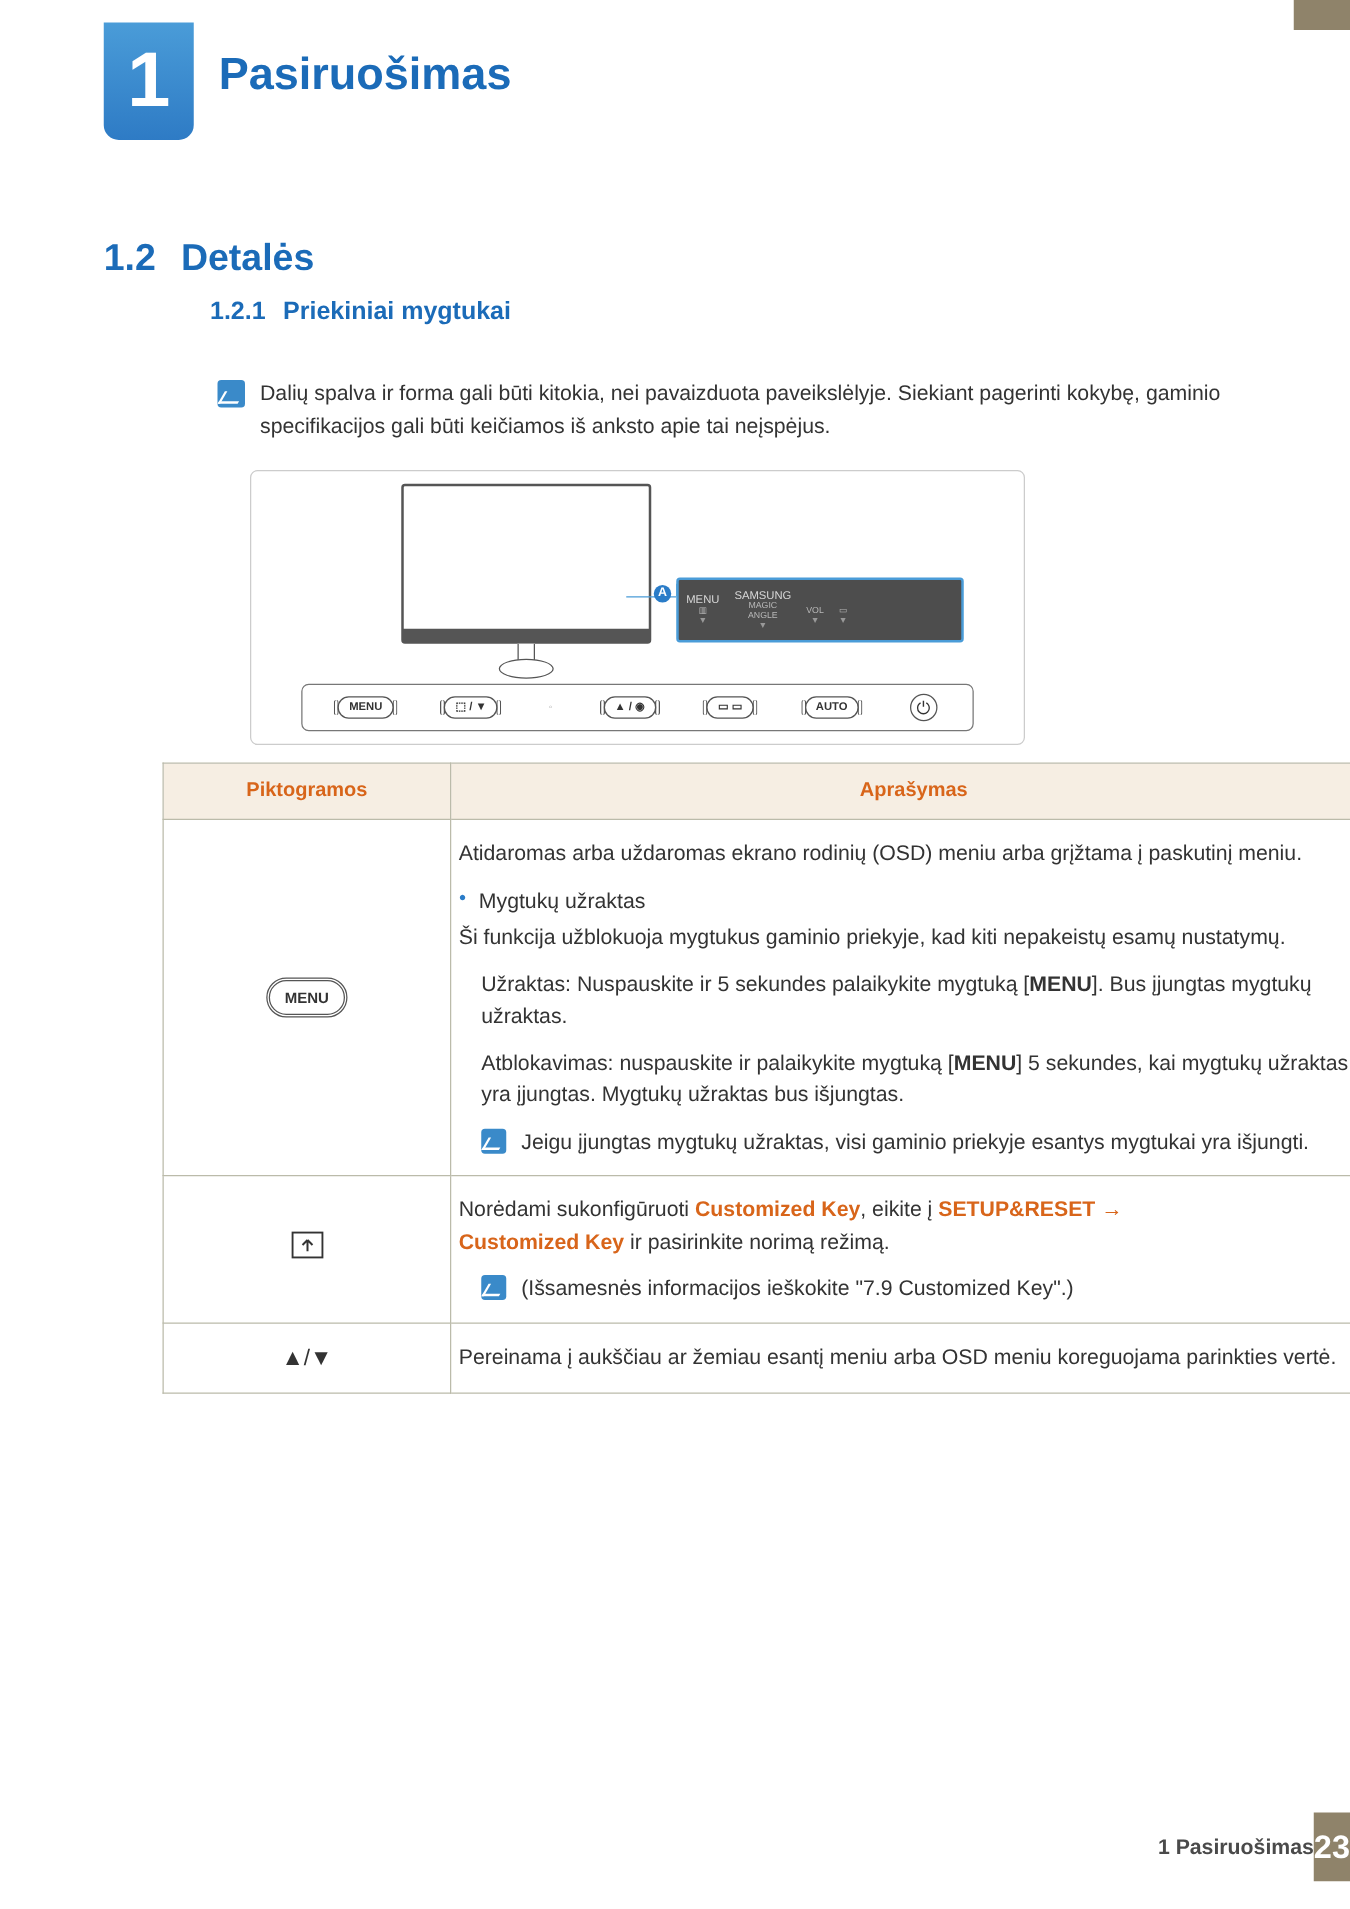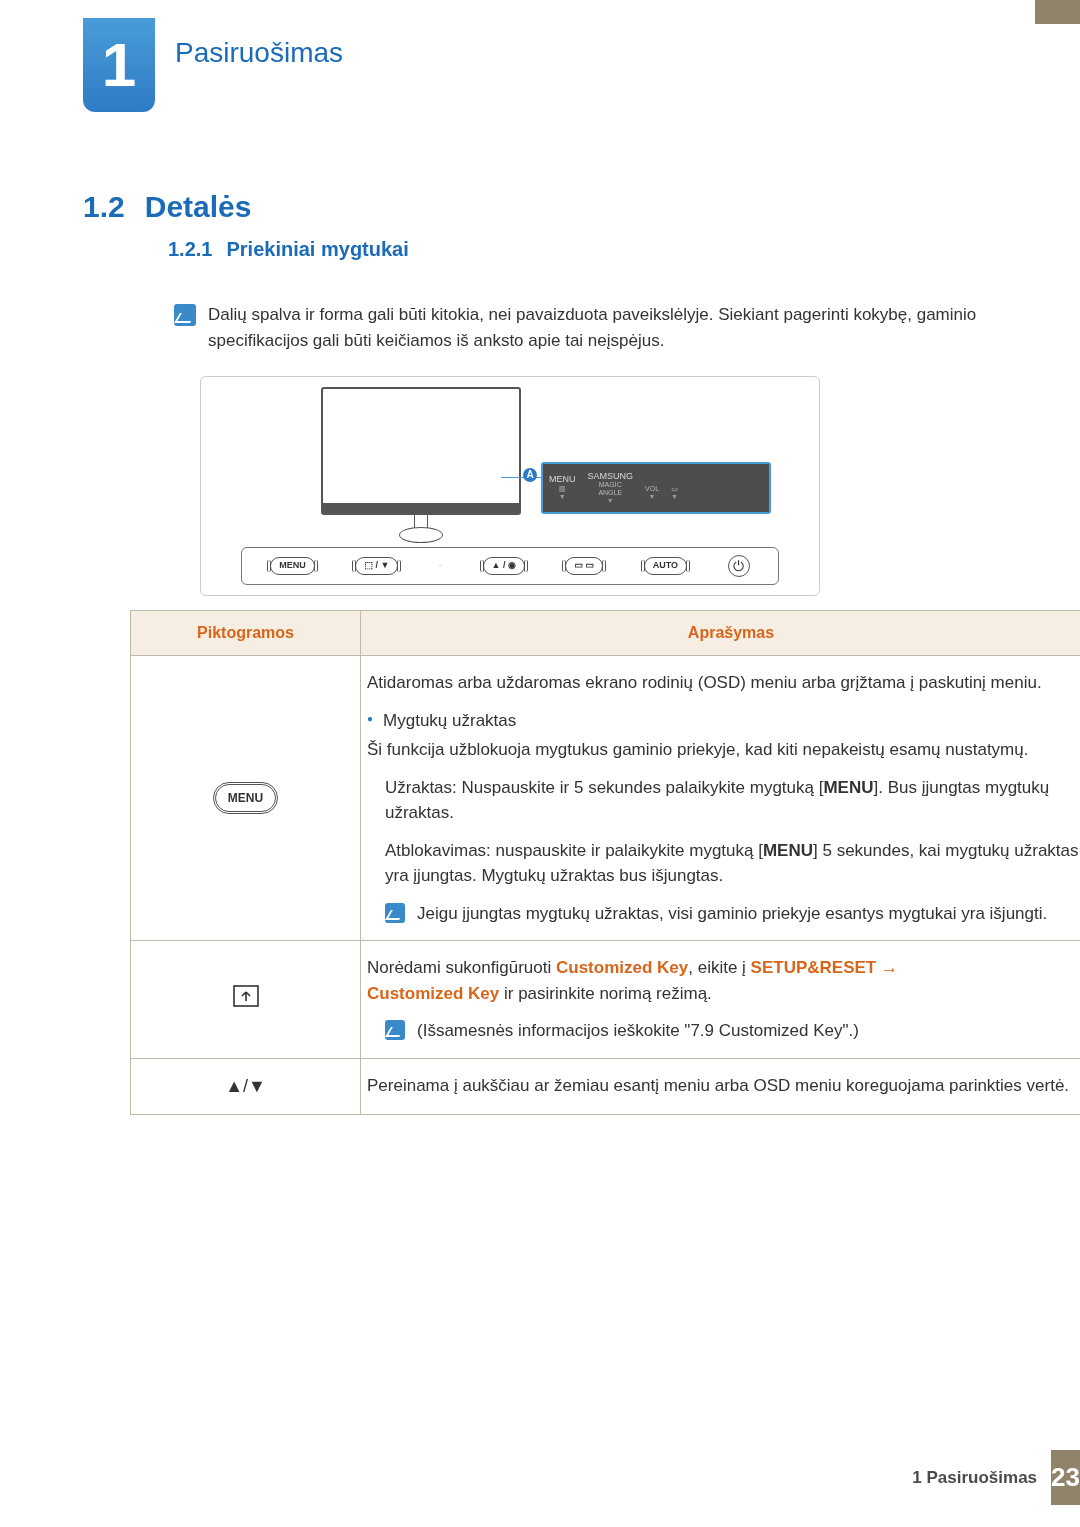--- a/index.html
+++ b/index.html
@@ -32,22 +32,22 @@
     color: #fff;
     font-size: 62px;
     font-weight: bold;
     text-align: center;
     line-height: 94px;
   }
   .chapter-title {
     position: absolute;
     top: 32px;
     left: 175px;
-    font-size: 28px;
-    font-weight: normal;
+    font-size: 36px;
+    font-weight: bold;
     color: #1b6bb8;
   }
   .section-row {
     position: absolute;
     top: 184px;
     left: 83px;
     display: flex;
     align-items: flex-end;
     gap: 20px;
   }
@@ -277,21 +277,20 @@
   .icon-up-box { font-size: 24px; display:inline-flex; align-items:center; justify-content:center; }
   .icon-up-box svg { width:26px; height:22px; }
   .ud-tri { font-size: 18px; }
 
   .footer {
     position: absolute;
     bottom: 22px;
     right: 0;
     display: flex;
     align-items: center;
-    gap: 14px;
   }
   .footer-text { font-size: 17px; font-weight: bold; color: #4a4a4a; }
   .footer-page {
     background: #8f836a;
     color: #fff;
     font-size: 26px;
     font-weight: bold;
     padding: 8px 0;
   }
 </style>

